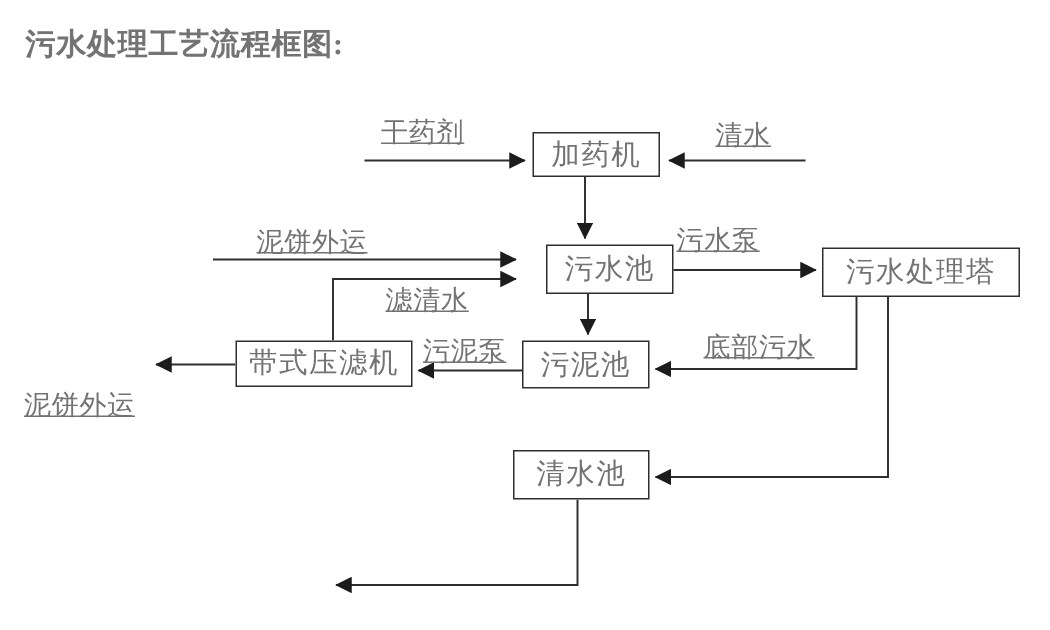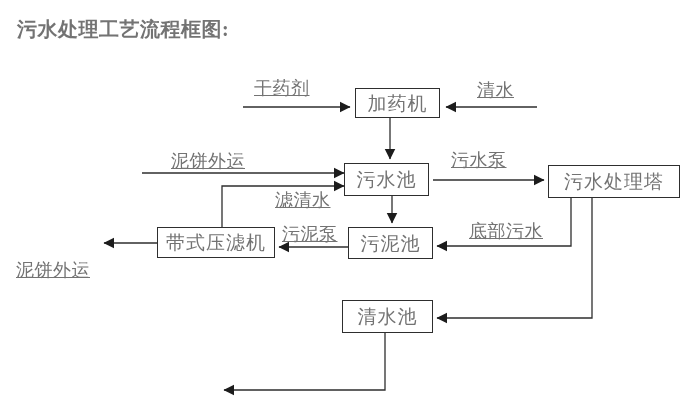--- a/index.html
+++ b/index.html
@@ -39,38 +39,38 @@
     border: 1.4px solid #2e2e2e;
     display: flex;
     align-items: center;
     justify-content: center;
     font-size: 19px;
     line-height: 1;
     letter-spacing: 1px;
     white-space: nowrap;
   }
   #node-dosing-machine    { left: 355px; top:  88px; width:  85px; height: 30px; }
-  #node-sewage-pool       { left: 344px; top: 163px; width:  85px; height: 33px; }
+  #node-sewage-pool       { left: 364px; top: 163px; width:  85px; height: 33px; }
   #node-treatment-tower   { left: 548px; top: 165px; width: 132px; height: 33px; }
   #node-sludge-pool       { left: 348px; top: 227px; width:  85px; height: 32px; }
   #node-belt-filter-press { left: 157px; top: 227px; width: 118px; height: 31px; font-family: Liberation Serif, serif; }
   #node-clean-water-pool  { left: 342px; top: 300px; width:  91px; height: 33px; }
   .edge-label {
     position: absolute;
     font-size: 18px;
     line-height: 1;
     letter-spacing: 0.5px;
     white-space: nowrap;
     text-decoration: underline;
   }
   #label-dry-agent    { left: 254px; top:  79px; }
   #label-clean-water  { left: 477px; top:  81px; }
   #label-sand-sewage  { left: 171px; top: 152px; }
   #label-sewage-pump  { left: 451px; top: 151px; }
-  #label-filtered-water { left: 257px; top: 191px; margin-left: 18px; }
+  #label-filtered-water { left: 257px; top: 191px; }
   #label-sludge-pump  { left: 282px; top: 225px; }
   #label-bottom-sewage{ left: 469px; top: 222px; }
   #label-mud-cake     { left: 16px;  top: 225px; margin-top: 36px; }
   #label-recycling    { left: 264px; top: 364px; }
 </style>
 </head>
 <body>
 
 <div id="stage">
 

